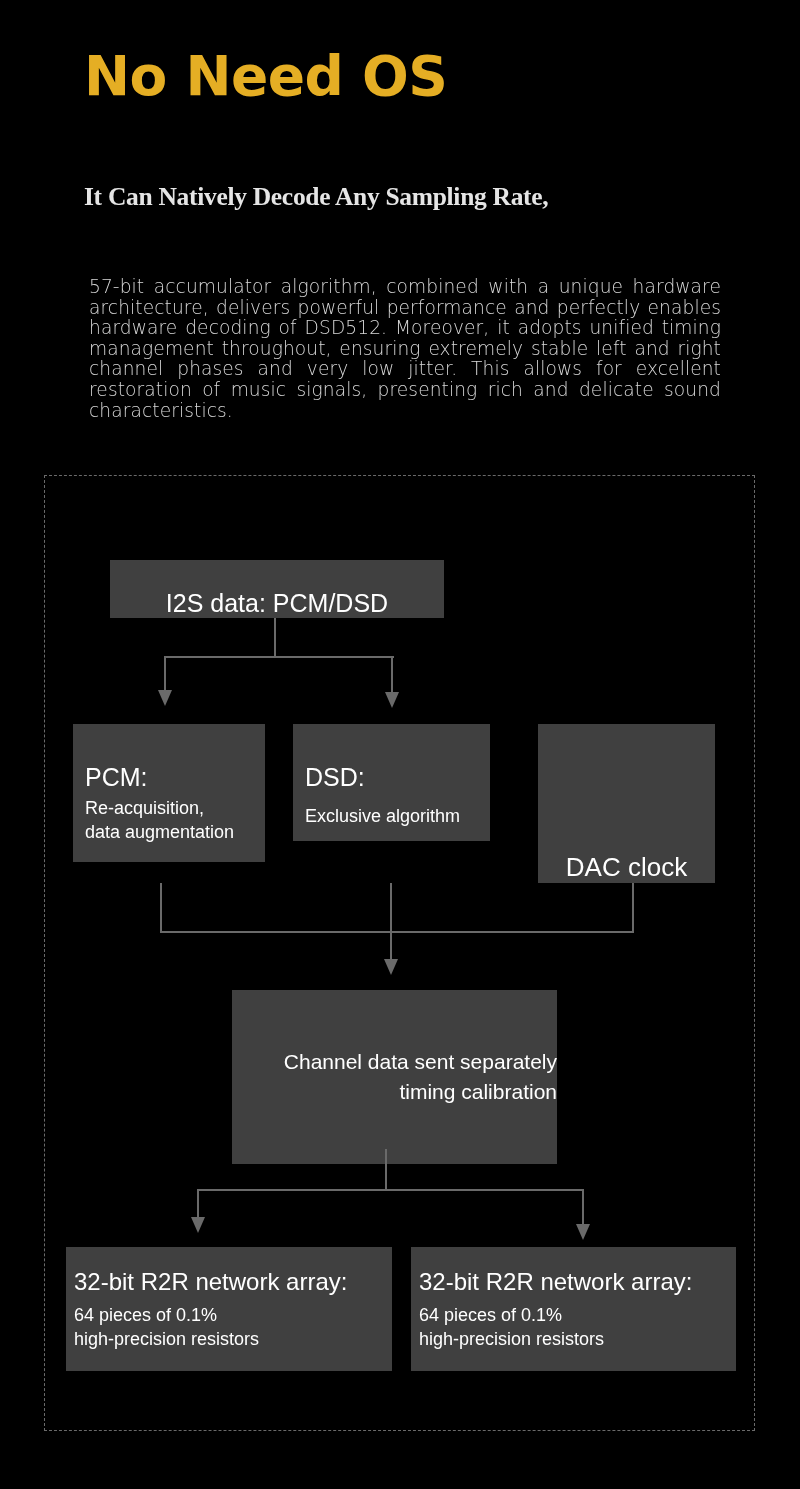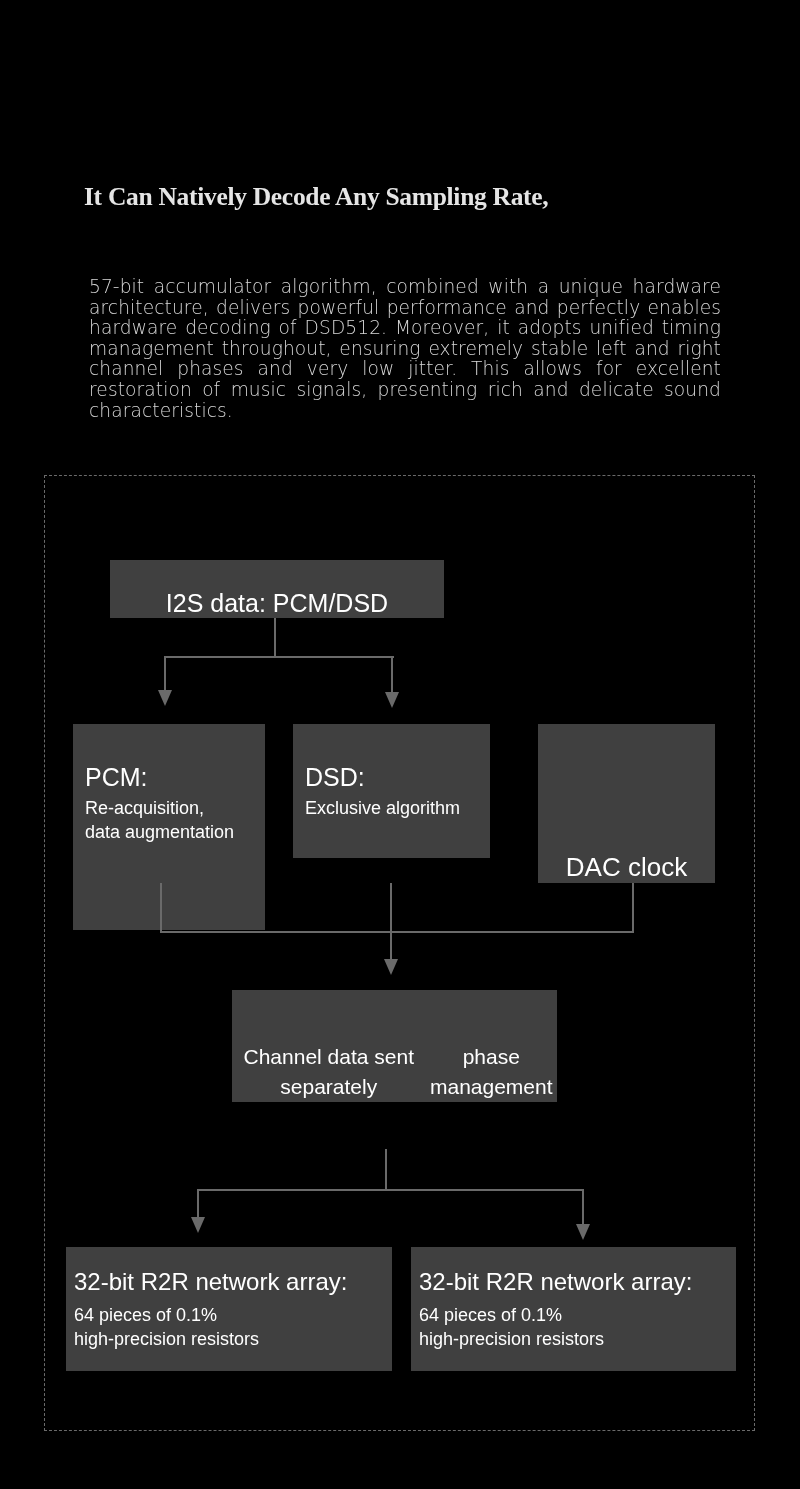--- a/index.html
+++ b/index.html
@@ -12,21 +12,21 @@
     .line { position: absolute; background: #6a6a6a; }
     .arrow { position: absolute; width: 0; height: 0; border-left: 7px solid transparent; border-right: 7px solid transparent; border-top: 16px solid #6a6a6a; }
     .box-title { display: block; font-size: 25px; line-height: 30px; }
     .box-sub { display: block; font-size: 18px; line-height: 24px; }
     .center { display: flex; align-items: flex-end; justify-content: center; text-align: center; }
   </style>
 </head>
 <body>
 
 <h1 class="title">
-  <br>
+  <span>No Need OS</span><br>
 </h1>
 
 <h2 class="subtitle">
   <span>It Can Natively Decode Any Sampling Rate,</span><br>
 </h2>
 
 <p class="desc">57-bit accumulator algorithm, combined with a unique hardware architecture, delivers powerful performance and perfectly enables hardware decoding of DSD512. Moreover, it adopts unified timing management throughout, ensuring extremely stable left and right channel phases and very low jitter. This allows for excellent restoration of music signals, presenting rich and delicate sound characteristics.</p>
 
 <div class="frame"></div>
 
@@ -34,44 +34,44 @@
   <span style="font-size:25px;">I2S data: PCM/DSD</span>
 </div>
 
 <div class="line" style="left:274px; top:618px; width:2px; height:40px;"></div>
 <div class="line" style="left:164px; top:656px; width:230px; height:2px;"></div>
 <div class="line" style="left:164px; top:656px; width:2px; height:36px;"></div>
 <div class="line" style="left:391px; top:656px; width:2px; height:36px;"></div>
 <div class="arrow" style="left:158px; top:690px;"></div>
 <div class="arrow" style="left:385px; top:692px;"></div>
 
-<div class="box" style="left:73px; top:724px; width:192px; height:206px; padding:38px 0 0 12px;">
+<div class="box" style="left:73px; top:724px; width:192px; height:138px; padding:38px 0 0 12px;">
   <span class="box-title">PCM:</span>
   <span class="box-sub" style="margin-top:4px;">Re-acquisition,</span>
   <span class="box-sub">data augmentation</span>
 </div>
 
-<div class="box" style="left:293px; top:724px; width:197px; height:134px; padding:38px 0 0 12px;">
+<div class="box" style="left:293px; top:724px; width:197px; height:117px; padding:38px 0 0 12px;">
   <span class="box-title">DSD:</span>
-  <span class="box-sub" style="margin-top:4px;">Exclusive algorithm</span>
+  <span class="box-sub" style="margin-top:12px;">Exclusive algorithm</span>
 </div>
 
 <div class="box center" style="left:538px; top:724px; width:177px; height:159px;">
   <span style="font-size:26px;">DAC clock</span>
 </div>
 
 <div class="line" style="left:160px; top:883px; width:2px; height:50px;"></div>
 <div class="line" style="left:390px; top:883px; width:2px; height:80px;"></div>
 <div class="line" style="left:632px; top:883px; width:2px; height:50px;"></div>
 <div class="line" style="left:160px; top:931px; width:474px; height:2px;"></div>
 <div class="arrow" style="left:384px; top:959px;"></div>
 
-<div class="box center" style="left:232px; top:990px; width:325px; height:112px; flex-direction:row;">
+<div class="box center" style="left:232px; top:990px; width:325px; height:174px; flex-direction:column;">
   <span style="font-size:21px; line-height:30px;">Channel data sent separately</span>
-  <span style="font-size:21px; line-height:30px;">phase management</span>
+  <span style="font-size:21px; line-height:30px;">timing calibration</span>
 </div>
 
 <div class="line" style="left:385px; top:1149px; width:2px; height:42px;"></div>
 <div class="line" style="left:197px; top:1189px; width:387px; height:2px;"></div>
 <div class="line" style="left:197px; top:1189px; width:2px; height:30px;"></div>
 <div class="line" style="left:582px; top:1189px; width:2px; height:38px;"></div>
 <div class="arrow" style="left:191px; top:1217px;"></div>
 <div class="arrow" style="left:576px; top:1224px;"></div>
 
 <div class="box" style="left:66px; top:1247px; width:326px; height:124px; padding:20px 0 0 8px;">

